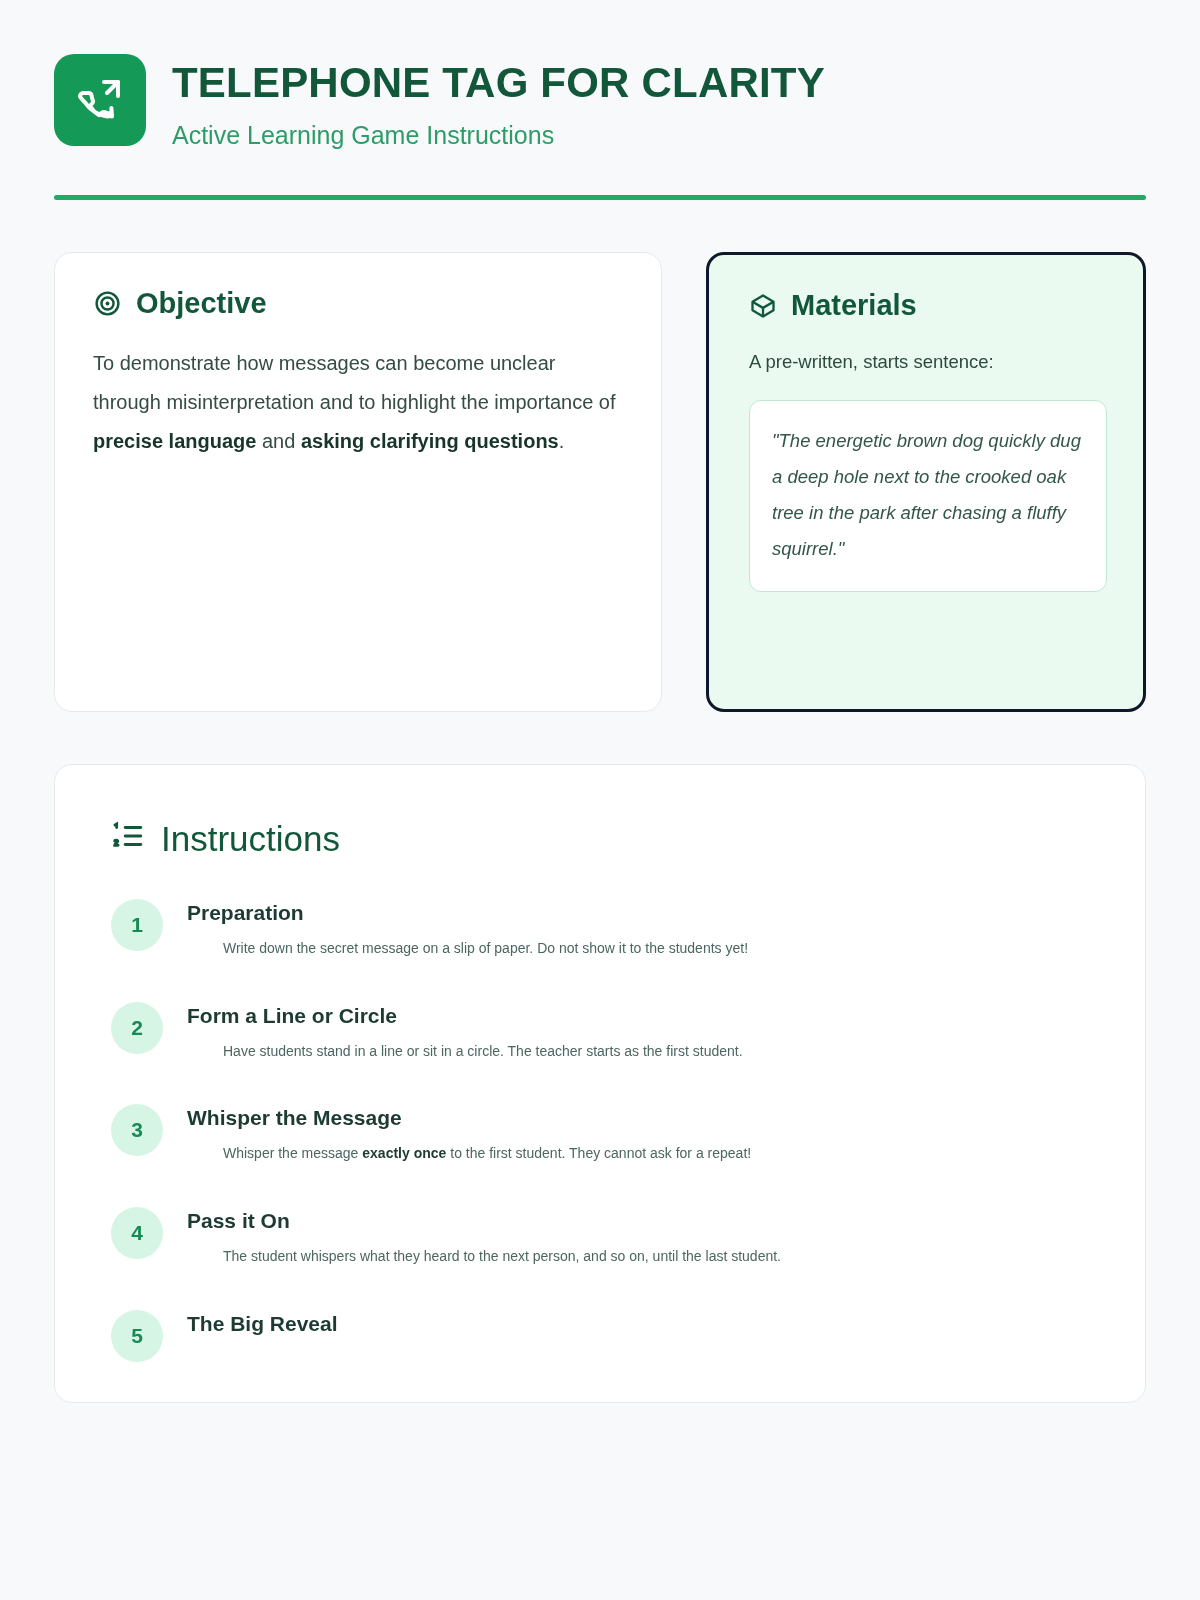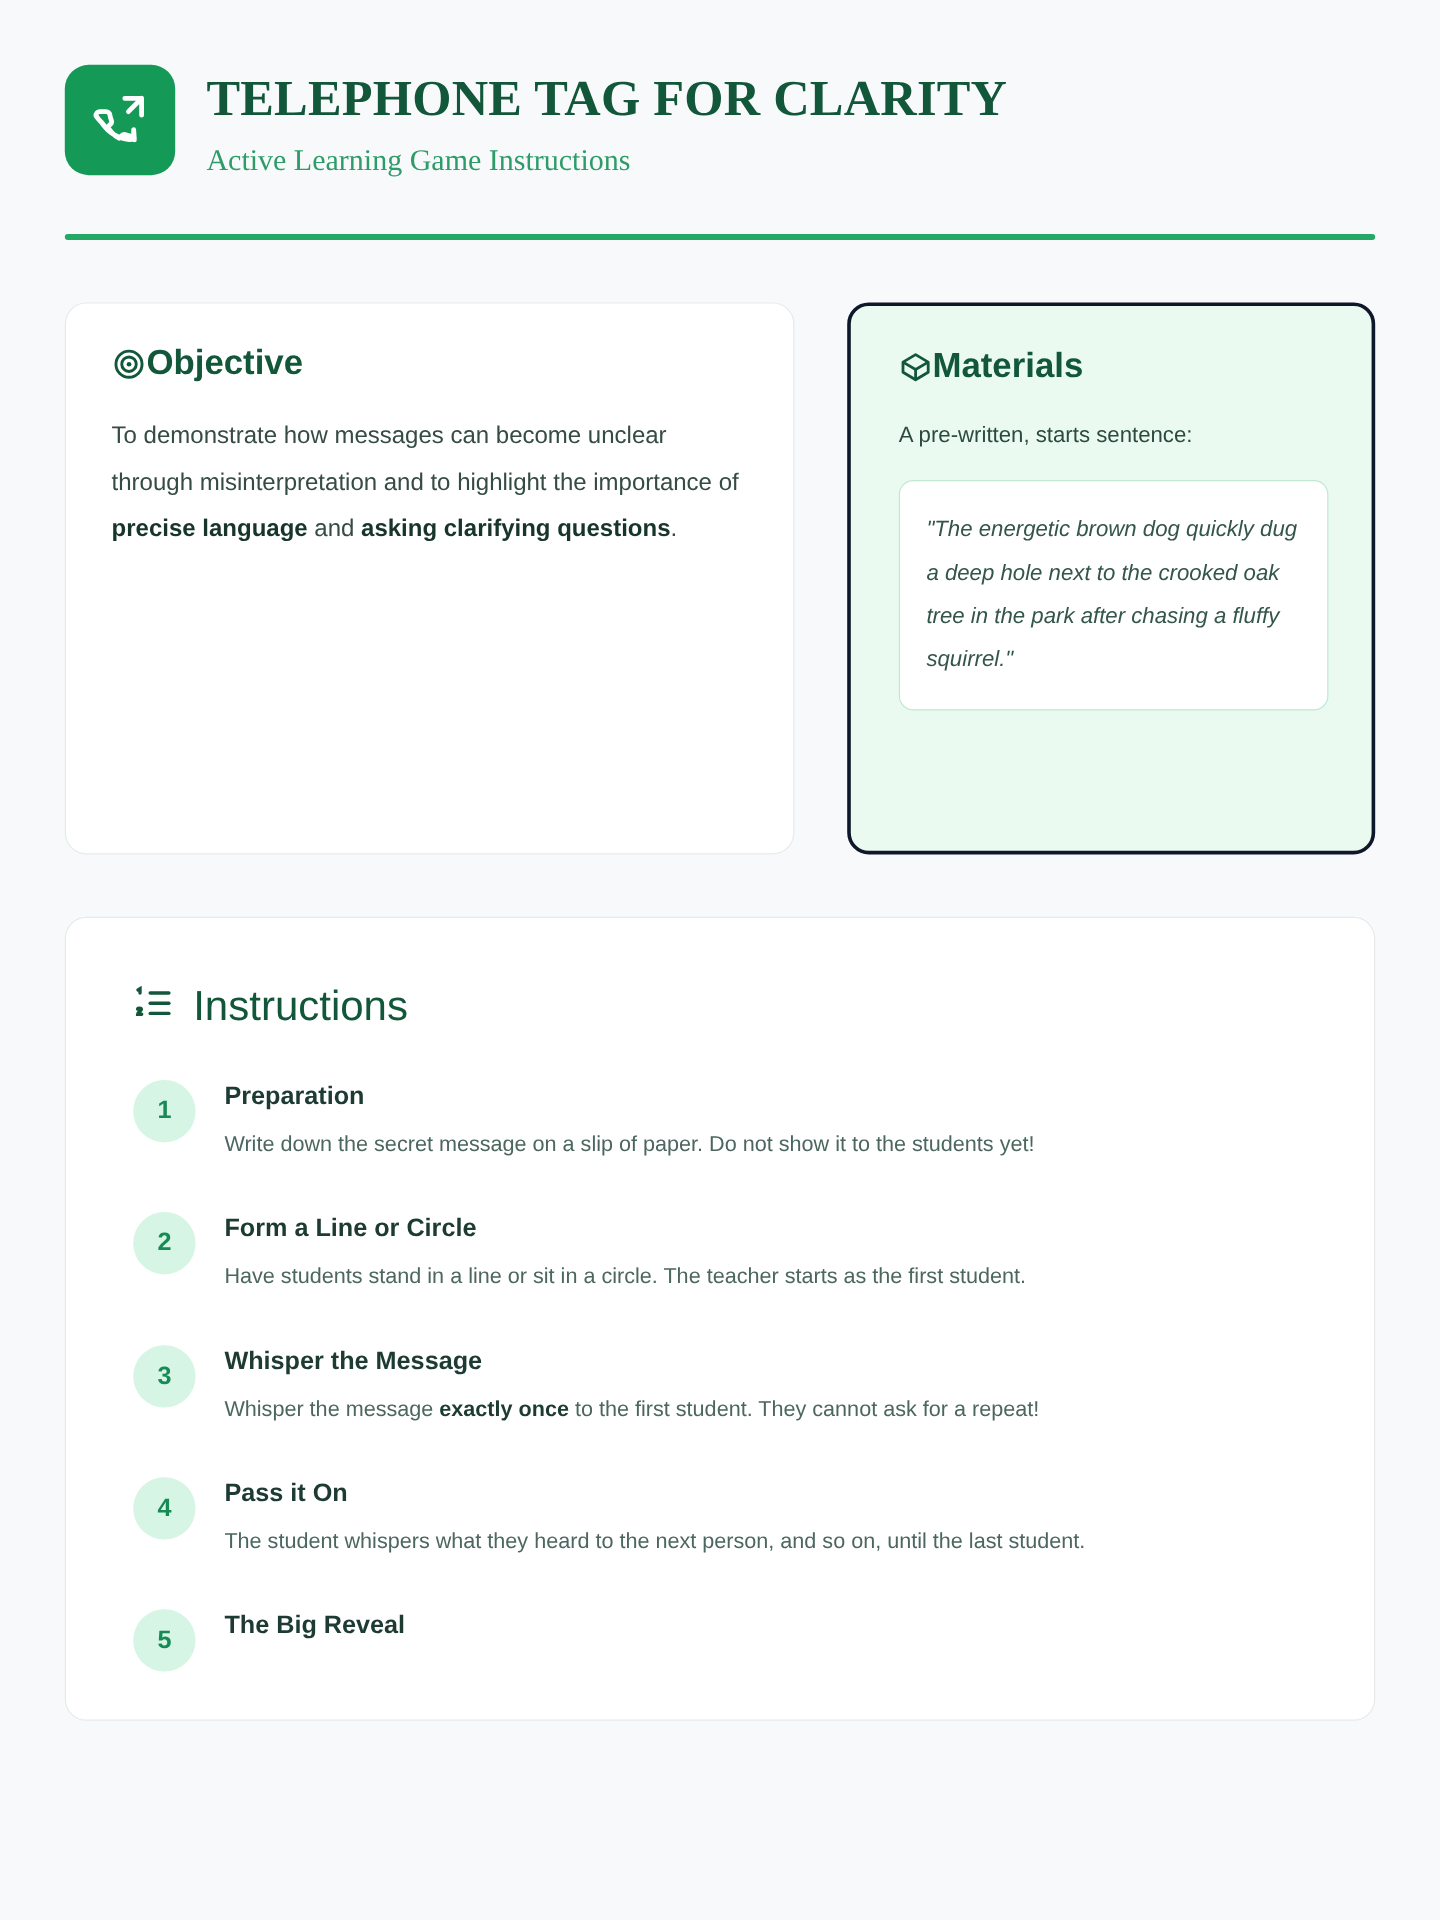--- a/index.html
+++ b/index.html
@@ -27,21 +27,21 @@
     width: 92px;
     height: 92px;
     border-radius: 20px;
     background: #159957;
     display: flex;
     align-items: center;
     justify-content: center;
     flex: 0 0 auto;
   }
   .logo-badge svg { display: block; }
-  .header-text { padding-top: 6px; font-family: Liberation Serif, serif; }
+  .header-text { padding-top: 6px; }
   .title {
     font-size: 42px;
     font-weight: bold;
     color: #12573a;
     letter-spacing: 0.2px;
     line-height: 1.1;
     margin: 0;
   }
   .subtitle {
     font-size: 25px;
@@ -75,21 +75,21 @@
   }
   .card.materials {
     flex: 1 1 auto;
     background: #eafaf1;
     border: 3px solid #0f172a;
     padding: 36px 36px 40px 40px;
   }
   .card-head {
     display: flex;
     align-items: center;
-    gap: 0;
+    gap: 14px;
     margin-bottom: 26px;
   }
   .card-head .head-icon { display: flex; align-items: center; }
   .card-title {
     font-size: 29px;
     font-weight: bold;
     color: #12573a;
     line-height: 1;
   }
   .obj-text {
@@ -160,23 +160,24 @@
     margin-top: 2px;
   }
   .step-body { flex: 1 1 auto; padding-top: 4px; }
   .step-title {
     font-size: 21px;
     font-weight: bold;
     color: #1d3b33;
     margin-bottom: 10px;
   }
   .step-desc {
-    font-size: 18px;
+    font-size: 14px;
     line-height: 1.9;
     color: #4c6660;
+    margin-left: 36px;
   }
   .step-desc b { color: #1d3b33; font-weight: bold; }
 </style>
 </head>
 <body>
 
 <div class="page">
 
   <div class="header">
     <div class="logo-badge">

